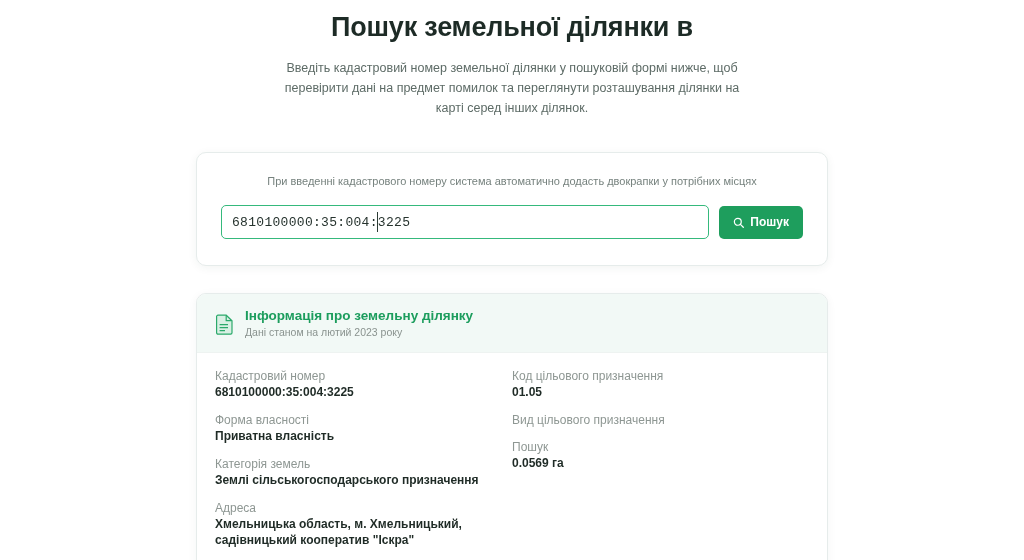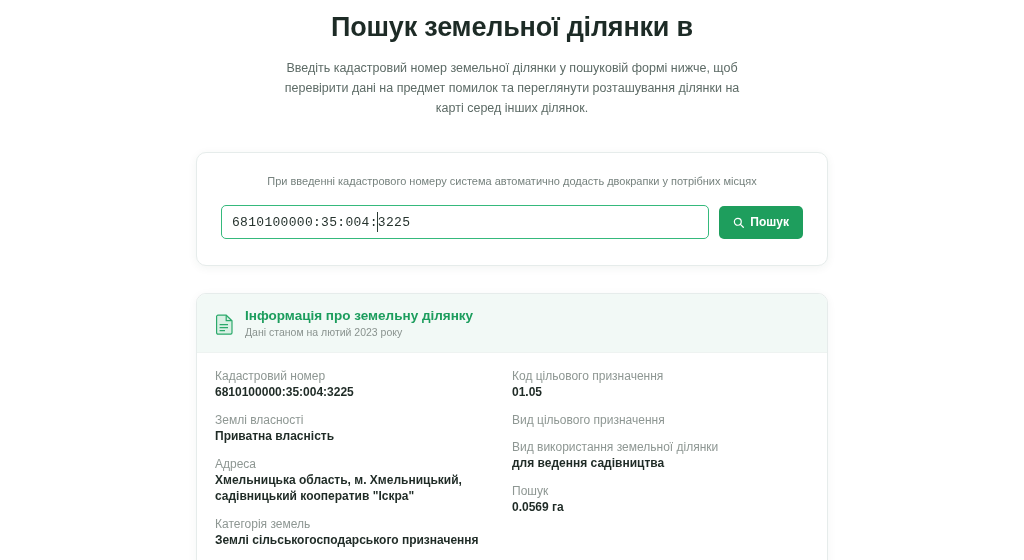--- a/index.html
+++ b/index.html
@@ -222,47 +222,43 @@
       </div>
     </div>
 
     <div class="info-body">
       <div class="col">
         <div class="field">
           <div class="field-label">Кадастровий номер</div>
           <div class="field-value">6810100000:35:004:3225</div>
         </div>
         <div class="field">
-          <div class="field-label">Землі власності</div>
+          <div class="field-label">Форма власності</div>
           <div class="field-value">Приватна власність</div>
+        </div>
+        <div class="field">
+          <div class="field-label">Категорія земель</div>
+          <div class="field-value">Землі сільськогосподарського призначення</div>
         </div>
         <div class="field">
           <div class="field-label">Адреса</div>
           <div class="field-value two-line">Хмельницька область, м. Хмельницький, садівницький кооператив "Іскра"</div>
         </div>
-        <div class="field">
-          <div class="field-label">Категорія земель</div>
-          <div class="field-value">Землі сільськогосподарського призначення</div>
-        </div>
 
       </div>
 
       <div class="col">
         <div class="field">
           <div class="field-label">Код цільового призначення</div>
           <div class="field-value">01.05</div>
         </div>
         <div class="field">
           <div class="field-label">Вид цільового призначення</div>
         </div>
         <div class="field">
-          <div class="field-label">Вид використання земельної ділянки</div>
-          <div class="field-value">для ведення садівництва</div>
-        </div>
-        <div class="field">
           <div class="field-label">Пошук</div>
           <div class="field-value">0.0569 га</div>
         </div>
       </div>
     </div>
   </div>
 
 </div>
 
 </body></html>

